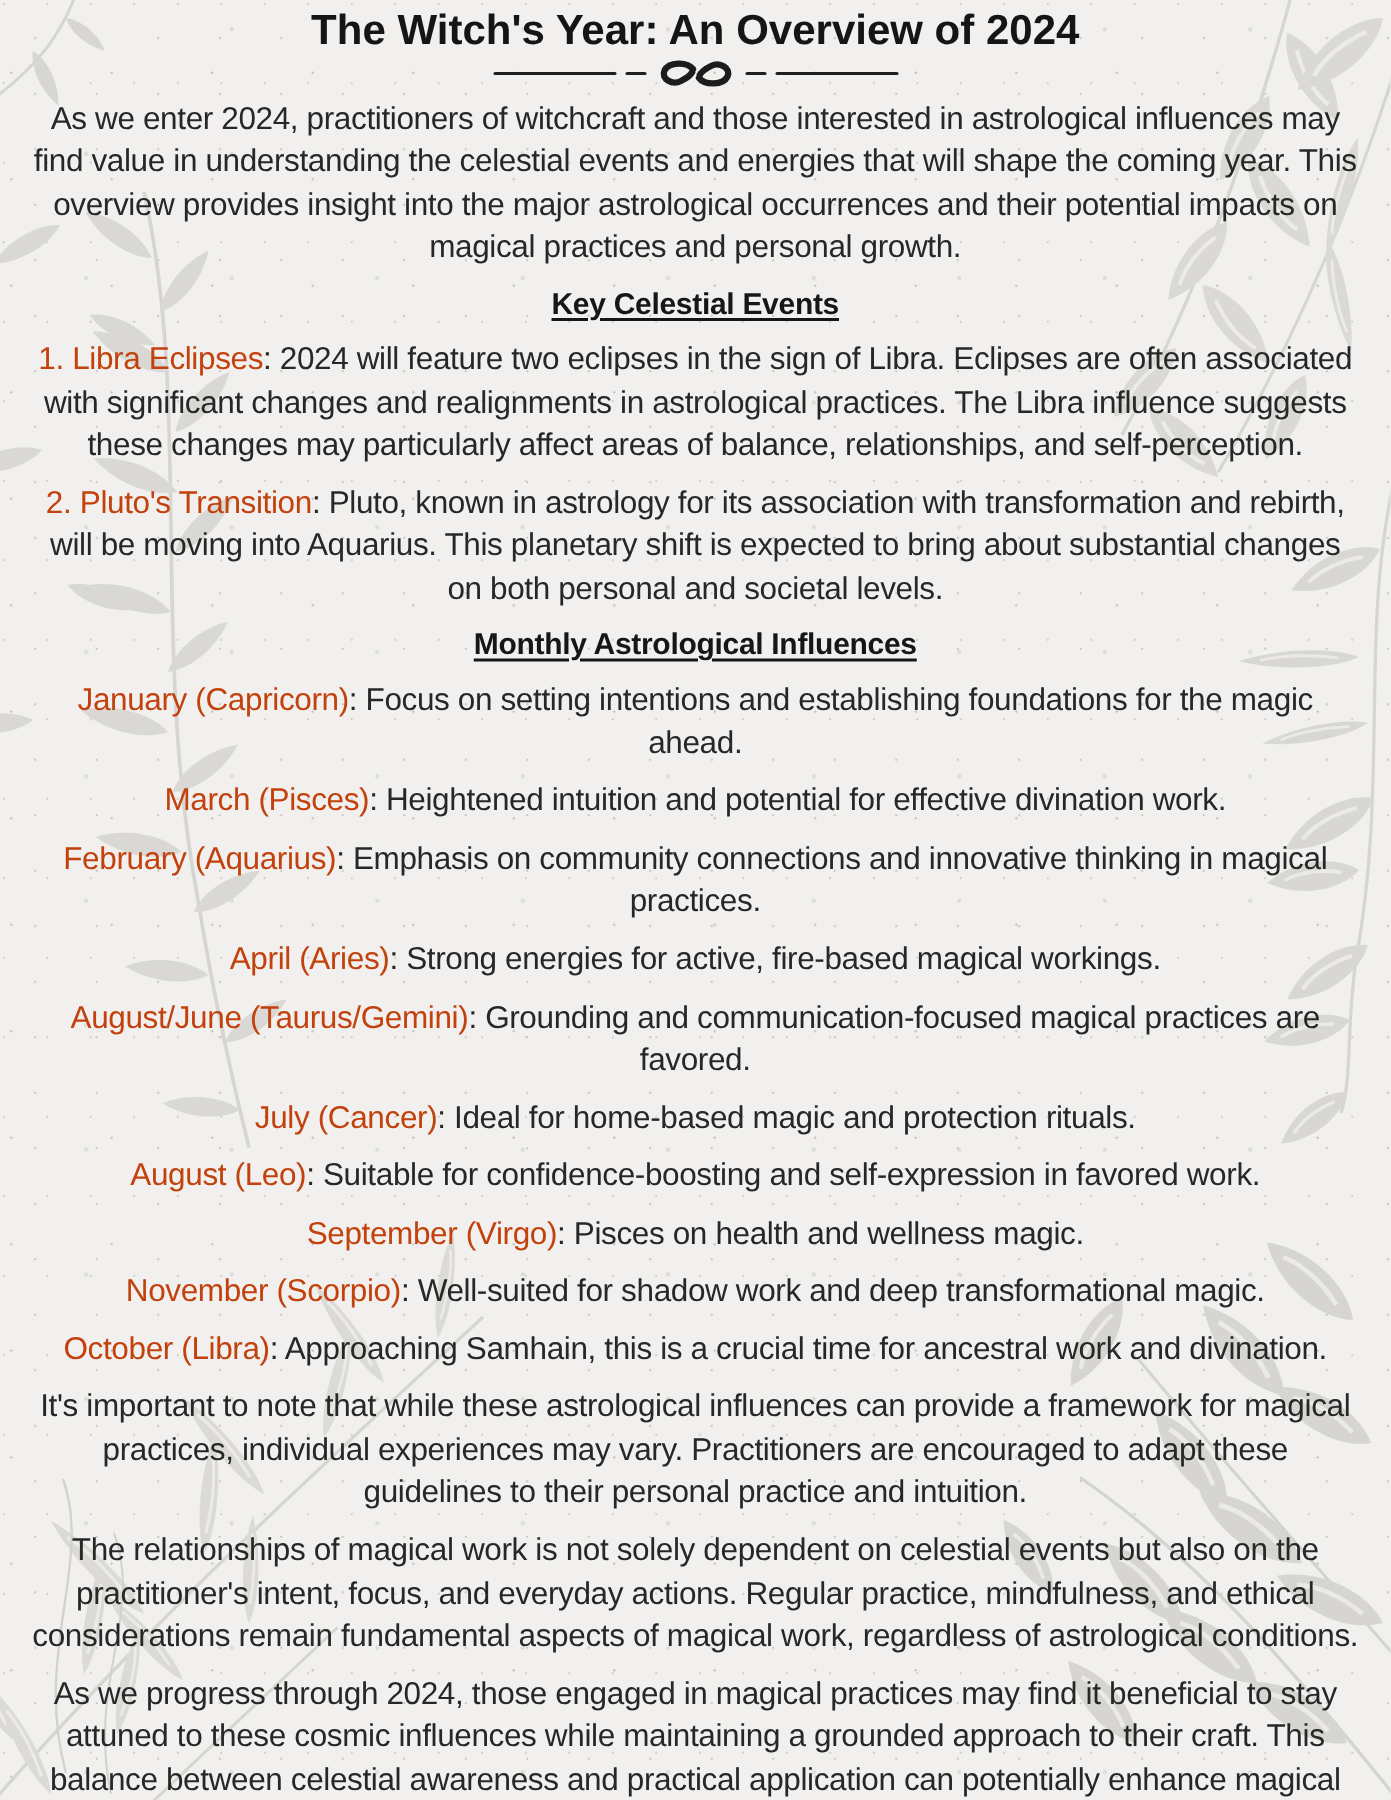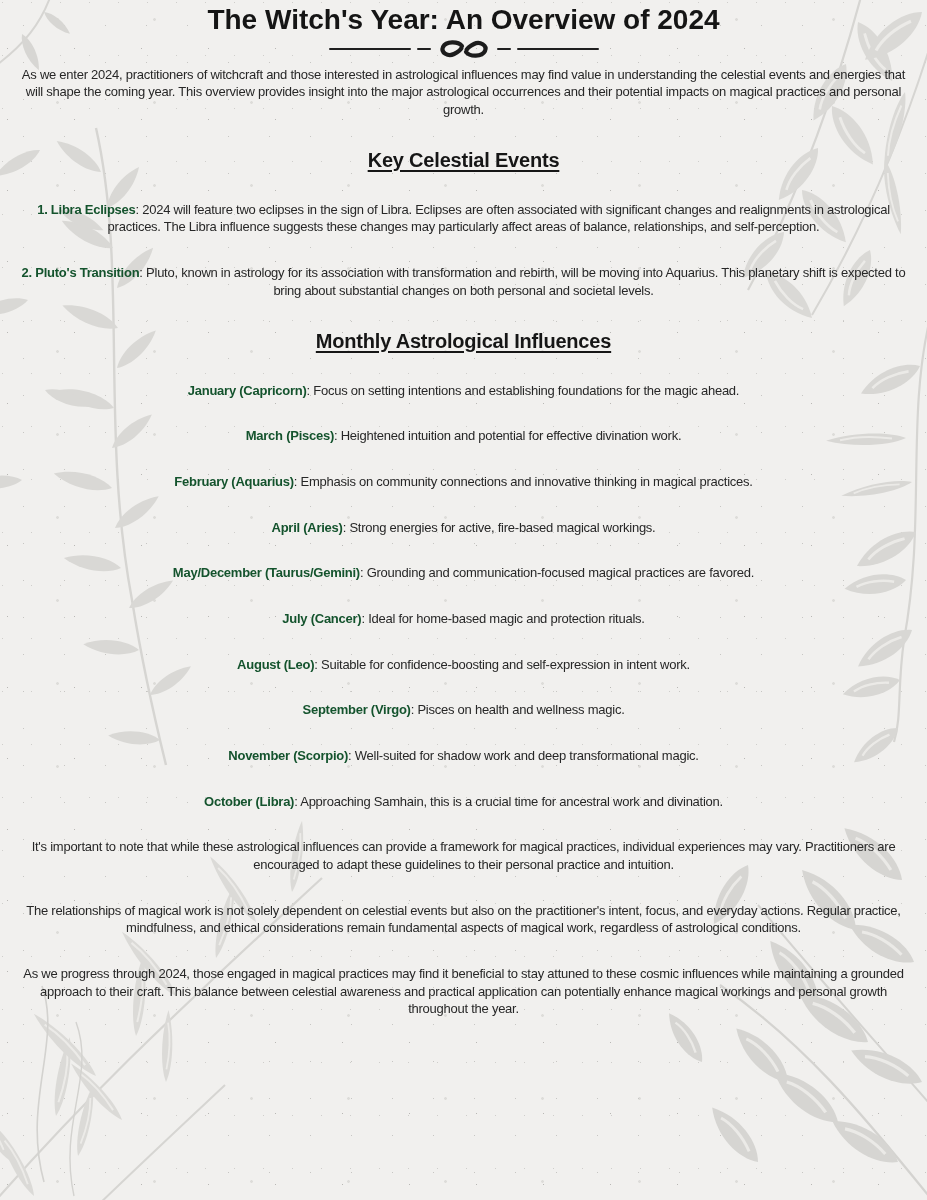--- a/index.html
+++ b/index.html
@@ -27,25 +27,25 @@
     color:#151515;font-weight:700;letter-spacing:0;
   }
   .divider{
     display:flex;align-items:center;justify-content:center;
     gap:6px;height:20px;margin:3px 0 0;
   }
   .ln{height:2px;background:#1f1f1f;border-radius:1px;}
   .ln.long{width:82px;}
   .ln.short{width:14px;}
   .para{
-    font-size:13px;line-height:1.36;letter-spacing:-0.25px;
-    margin:28px 0;color:#272727;
+    font-size:21px;line-height:1.36;letter-spacing:-0.25px;
+    margin:10px 0;color:#272727;
   }
   .para.intro{margin-top:7px;}
-  .para strong{font-weight:700;color:#14532d;}
+  .para strong{font-weight:400;color:#c2410c;}
   h2{
     font-size:20px;line-height:1.3;font-weight:700;color:#161616;
     text-decoration:underline;text-decoration-thickness:2px;text-underline-offset:3px;
     margin:7px 0;letter-spacing:-0.2px;
   }
 </style>
 </head>
 <body>
 
 <svg class="bg" width="927" height="1200" viewBox="0 0 927 1200" aria-hidden="true">
@@ -184,25 +184,25 @@
   <h2>Monthly Astrological Influences</h2>
 
   <p class="para"><strong>January (Capricorn)</strong><span>: Focus on setting intentions and establishing foundations for the magic ahead.</span></p>
 
   <p class="para"><strong>March (Pisces)</strong><span>: Heightened intuition and potential for effective divination work.</span></p>
 
   <p class="para"><strong>February (Aquarius)</strong><span>: Emphasis on community connections and innovative thinking in magical practices.</span></p>
 
   <p class="para"><strong>April (Aries)</strong><span>: Strong energies for active, fire-based magical workings.</span></p>
 
-  <p class="para"><strong>May/December (Taurus/Gemini)</strong><span>: Grounding and communication-focused magical practices are favored.</span></p>
+  <p class="para"><strong>August/June (Taurus/Gemini)</strong><span>: Grounding and communication-focused magical practices are favored.</span></p>
 
   <p class="para"><strong>July (Cancer)</strong><span>: Ideal for home-based magic and protection rituals.</span></p>
 
-  <p class="para"><strong>August (Leo)</strong><span>: Suitable for confidence-boosting and self-expression in intent work.</span></p>
+  <p class="para"><strong>August (Leo)</strong><span>: Suitable for confidence-boosting and self-expression in favored work.</span></p>
 
   <p class="para"><strong>September (Virgo)</strong><span>: Pisces on health and wellness magic.</span></p>
 
   <p class="para"><strong>November (Scorpio)</strong><span>: Well-suited for shadow work and deep transformational magic.</span></p>
 
   <p class="para"><strong>October (Libra)</strong><span>: Approaching Samhain, this is a crucial time for ancestral work and divination.</span></p>
 
 
   <p class="para">It's important to note that while these astrological influences can provide a framework for magical practices, individual experiences may vary. Practitioners are encouraged to adapt these guidelines to their personal practice and intuition.</p>
   <p class="para">The relationships of magical work is not solely dependent on celestial events but also on the practitioner's intent, focus, and everyday actions. Regular practice, mindfulness, and ethical considerations remain fundamental aspects of magical work, regardless of astrological conditions.</p>

